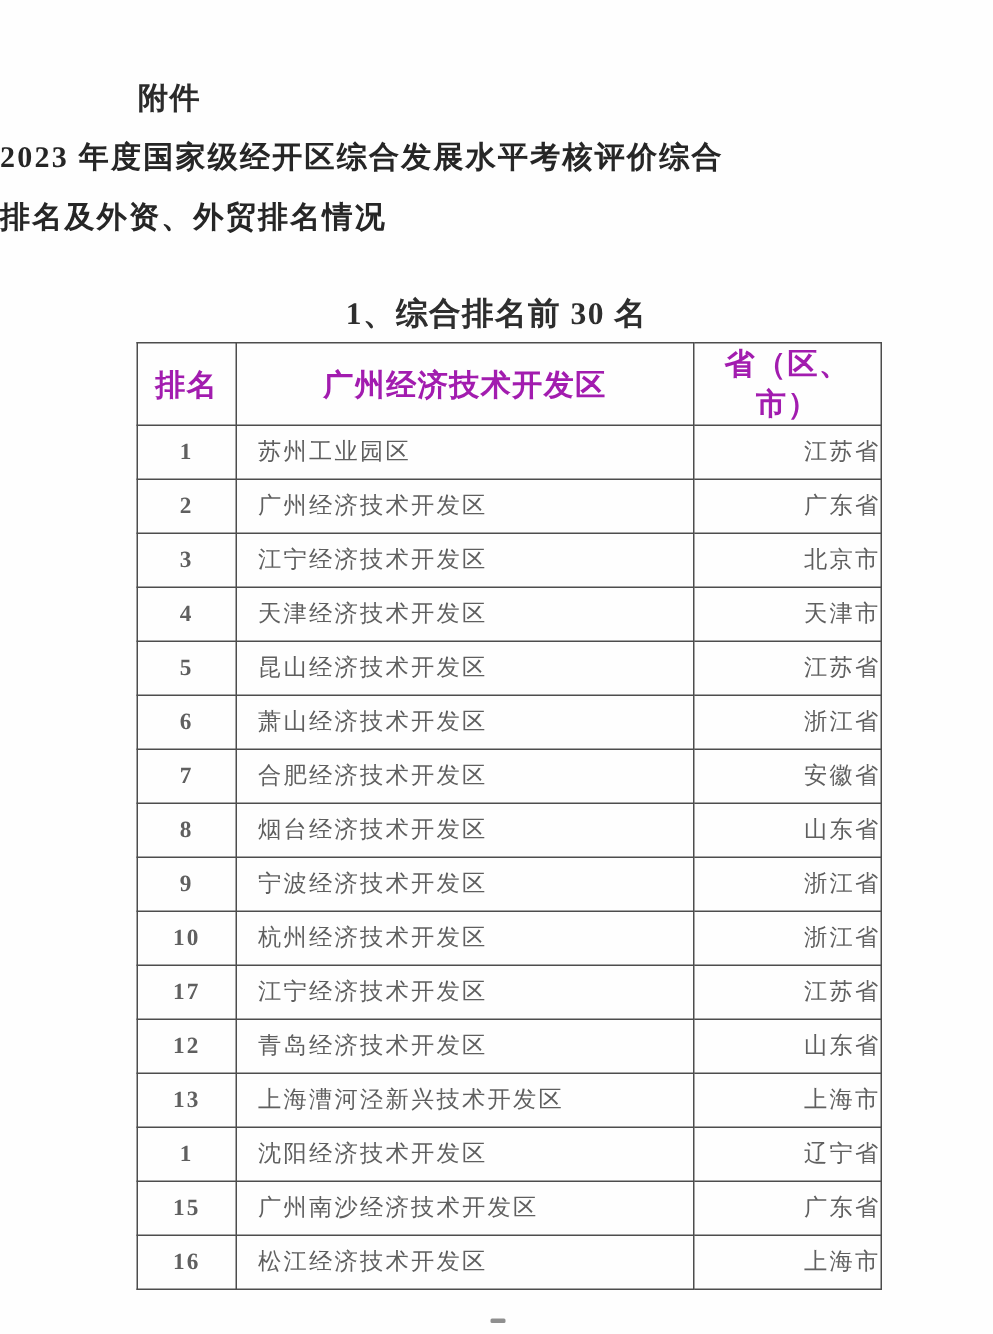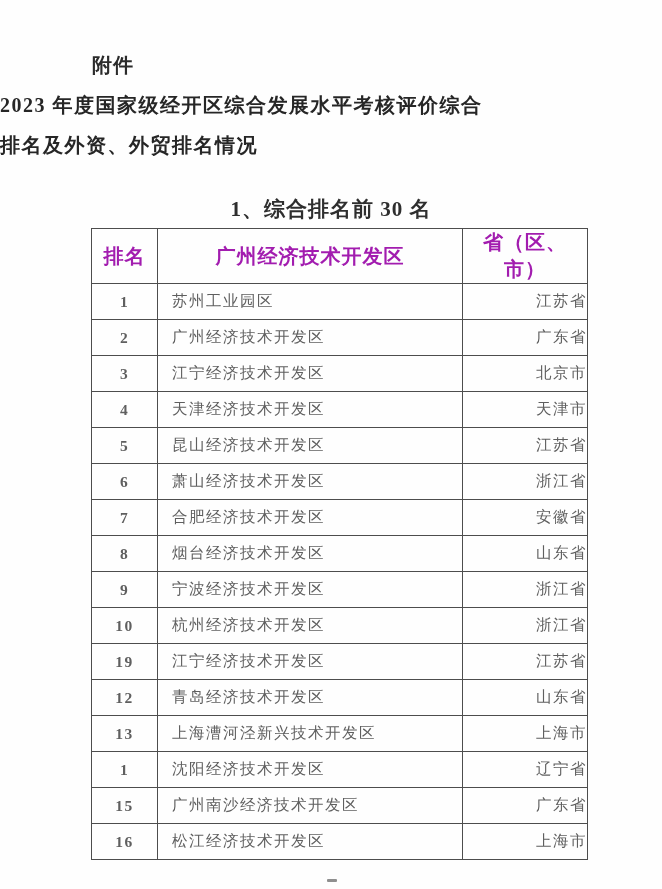--- a/index.html
+++ b/index.html
@@ -144,21 +144,21 @@
         <td class="rank">9</td>
         <td class="name">宁波经济技术开发区</td>
         <td class="province">浙江省</td>
       </tr>
       <tr>
         <td class="rank">10</td>
         <td class="name">杭州经济技术开发区</td>
         <td class="province">浙江省</td>
       </tr>
       <tr>
-        <td class="rank">19</td>
+        <td class="rank">17</td>
         <td class="name">江宁经济技术开发区</td>
         <td class="province">江苏省</td>
       </tr>
       <tr>
         <td class="rank">12</td>
         <td class="name">青岛经济技术开发区</td>
         <td class="province">山东省</td>
       </tr>
       <tr>
         <td class="rank">13</td>

